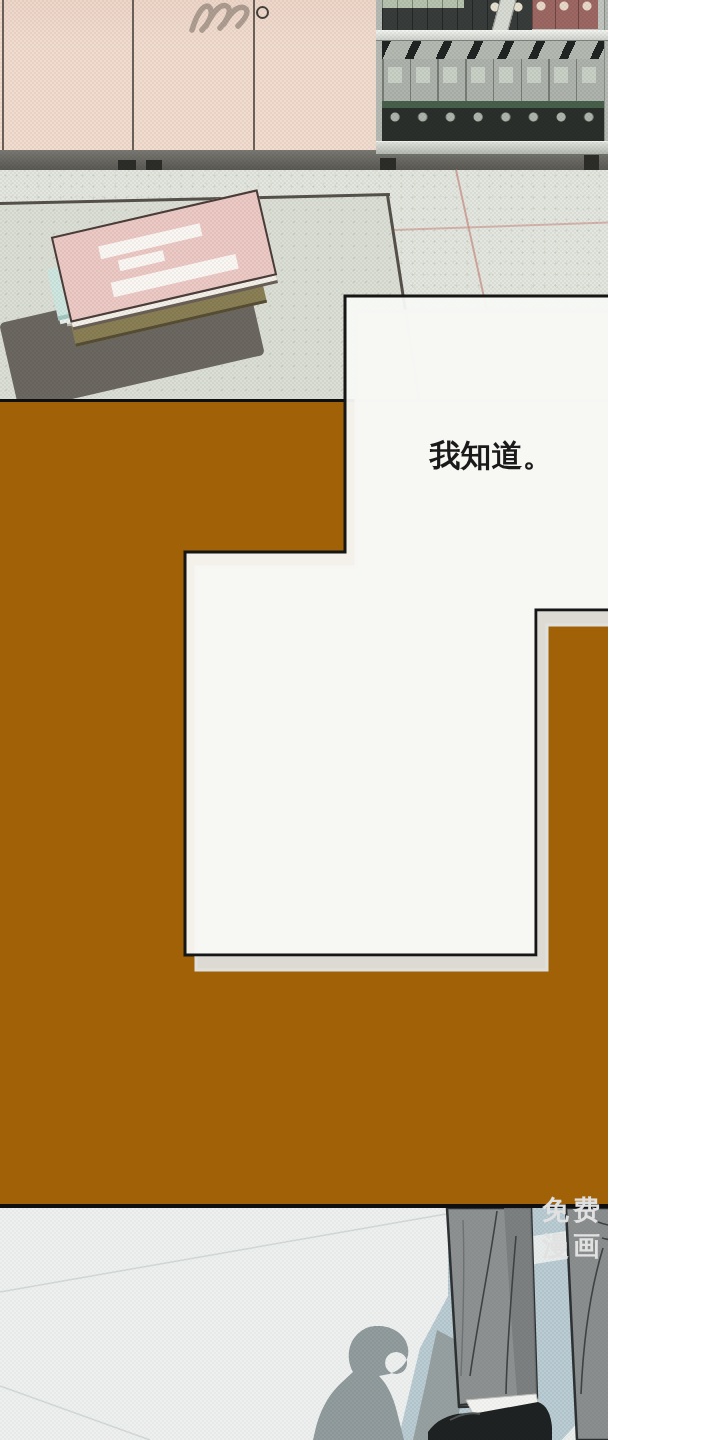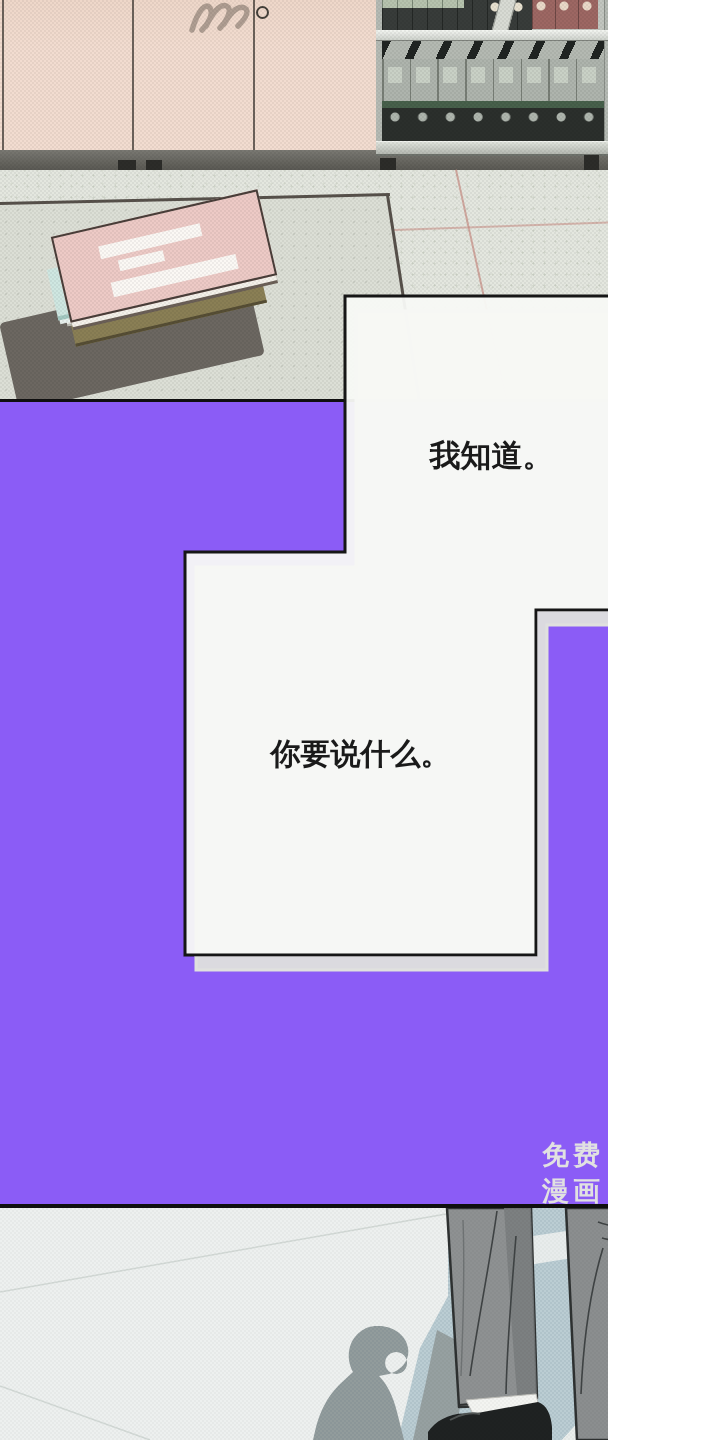--- a/index.html
+++ b/index.html
@@ -1,16 +1,16 @@
 <!DOCTYPE html>
 <html style="--c-cabinet: #f2dcd0; --c-wall: #eddcca; --c-wallShadow: #8d8278; --c-baseboard: #5f5e58; --c-floor: #e4e7df; --c-floorShadow: #7b817a; --c-table: #dcdfd6; --c-binderRed: #9d6763; --c-bookPink: #edcac6; --c-bookMint: #cfe7e1; --c-bookOlive: #8a7f55; --c-bubbleFill: #f8f9f6; --c-bubbleBorder: #121212; --c-bubbleShadow: #e0e1de; --c-text: #1a1a1a; --c-floor2: #edf0ef; --c-windowShadowBlue: #c0d3d9; --c-personShadow: #96a0a1; --c-pants: #8e9192; --c-shoe: #1f2222; --c-watermark: #e4e4e4;"><head>
 <meta charset="utf-8">
 <style>
   html,body{margin:0;padding:0;background:#ffffff;}
-  .page{position:relative;width:608px;height:1440px;background:#8b5cf6;overflow:hidden;
+  .page{position:relative;width:608px;height:1440px;background:#a16207;overflow:hidden;
         font-family:"Liberation Sans","DejaVu Sans",sans-serif;}
   .abs{position:absolute;}
 
   
   .panel1{left:0;top:0;width:720px;height:399px;overflow:hidden;border-bottom:3px solid #0f0f0f;background:#f2dcd0;}
   .cabinets{left:0;top:0;width:378px;height:160px;
     background:linear-gradient(180deg,#eed7c9 0%,var(--c-cabinet,#f2dcd0) 30%,var(--c-cabinet,#f2dcd0) 100%);}
   .seam{top:0;width:2px;height:152px;background:#4a443d;opacity:.8;}
   .knob{left:256px;top:6px;width:9px;height:9px;border:2px solid #44403a;border-radius:50%;}
   .wall-right{left:610px;top:0;width:110px;height:162px;background:var(--c-wall,#eddcca);}
@@ -83,21 +83,21 @@
   
   .bubble-svg{left:0;top:0;width:720px;height:1440px;z-index:5;pointer-events:none;}
   .bubble-path{fill:var(--c-bubbleFill,#f8f9f6);fill-opacity:.95;stroke:var(--c-bubbleBorder,#121212);stroke-width:3px;}
   .btext{z-index:6;color:var(--c-text,#1a1a1a);font-weight:700;text-align:center;line-height:1.2;}
   .btext1{left:353px;top:437px;width:277px;font-size:31px;}
   .btext2{left:185px;top:736px;width:351px;font-size:30px;}
 
   
   .wm{z-index:9;color:var(--c-watermark,#e4e4e4);pointer-events:none;}
   .wm1{left:536px;top:1091px;font-size:58px;font-weight:900;letter-spacing:1px;}
-  .wm2{left:542px;top:1137px;font-size:27px;font-weight:700;letter-spacing:4px;color:#e1e1e1;}
+  .wm2{left:542px;top:1192px;font-size:27px;font-weight:700;letter-spacing:4px;color:#e1e1e1;}
 
   
   .panel2{left:0;top:1204px;width:720px;height:232px;border-top:4px solid #0f0f0f;overflow:hidden;
     background:var(--c-floor2,#edf0ef);}
   .p2svg{left:0;top:0;width:720px;height:232px;}
 </style>
 </head>
 <body>
 
 <div class="page">
@@ -170,21 +170,20 @@
 
   <svg class="abs bubble-svg" viewBox="0 0 720 1440">
     <defs>
       <filter id="bshadow" x="-5%" y="-5%" width="115%" height="115%">
         <feDropShadow dx="11" dy="15" stdDeviation="0" flood-color="#e0e1de"></feDropShadow>
       </filter>
     </defs>
     <path class="bubble-path" filter="url(#bshadow)" d="M345,296 L622,296 L622,610 L536,610 L536,955 L185,955 L185,552 L345,552 Z"></path>
   </svg>
   <div class="abs btext btext1">我知道。</div>
-  <div class="abs btext btext2">你要说什么。</div>
 
   <div class="abs wm wm2">免费漫画</div>
 
   <div class="abs panel2">
     <svg class="abs p2svg" viewBox="0 0 720 232">
       <defs>
         <pattern id="ht4" width="4" height="4" patternUnits="userSpaceOnUse">
           <rect width="2" height="2" fill="rgba(40,60,70,0.10)"></rect>
           <rect x="2" y="2" width="2" height="2" fill="rgba(40,60,70,0.10)"></rect>
         </pattern>

